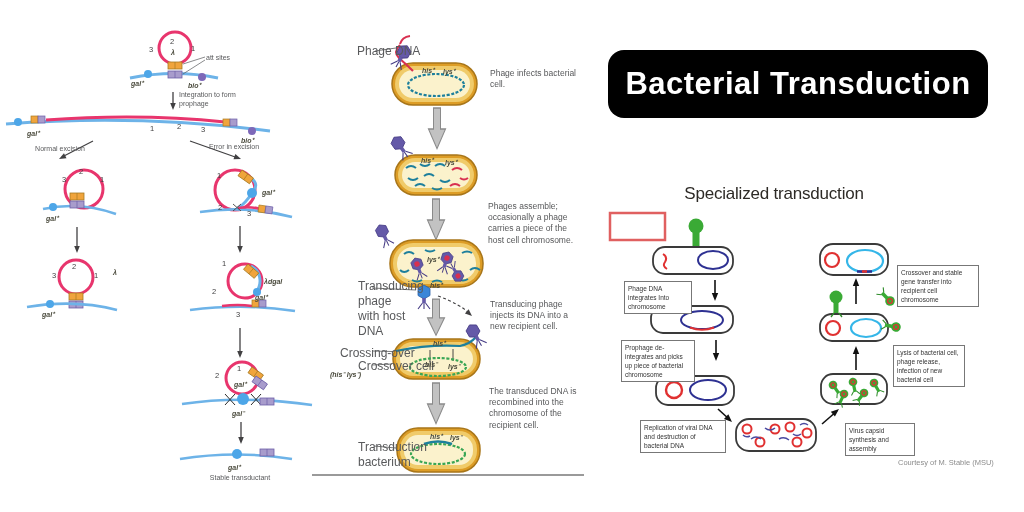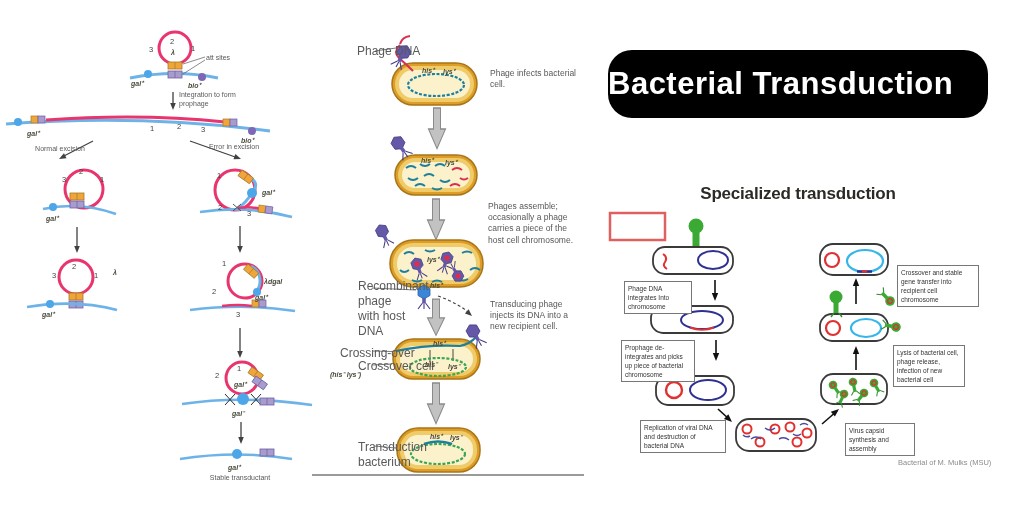--- a/index.html
+++ b/index.html
@@ -7,24 +7,24 @@
          font-family:"Liberation Sans",sans-serif;}
   .abs{position:absolute;}
   .lbl{position:absolute;font-size:7px;color:#58595b;line-height:1.25;}
   .lbl8{position:absolute;font-size:12px;color:#58595b;line-height:1.25;margin-left:28px;}
   .gene{position:absolute;font-size:7px;font-style:italic;color:#4a4a3c;white-space:nowrap;font-weight:bold;}
   .num{position:absolute;font-size:7.5px;color:#414042;}
   .step{position:absolute;font-size:8.5px;color:#57585a;line-height:1.32;}
   .box{position:absolute;font-size:6.5px;color:#333;border:1px solid #777;background:#fff;
        padding:2px 3px;line-height:1.4;}
   .title-banner{position:absolute;left:608px;top:50px;width:380px;height:68px;background:#000;
-       border-radius:24px;display:flex;align-items:center;justify-content:flex-start;}
+       border-radius:16px;display:flex;align-items:center;justify-content:center;}
   .title-banner span{color:#fff;font-weight:bold;font-size:31px;letter-spacing:.5px;}
-  .heading{position:absolute;left:668px;top:184px;width:260px;text-align:center;
-       font-size:17px;font-weight:bold;color:#2d2a26;letter-spacing:-0.2px;}
+  .heading{position:absolute;left:644px;top:184px;width:260px;text-align:center;
+       font-size:17px;font-weight:normal;color:#2d2a26;letter-spacing:-0.2px;}
   .courtesy{position:absolute;left:898px;top:458px;font-size:7.5px;color:#8c8c8c;}
   .divider{position:absolute;left:312px;top:474px;width:272px;height:2px;background:#9a9a9a;}
   .ctr{text-align:center;}
 </style>
 </head>
 <body>
 
 <div class="stage">
 
   <svg class="abs" style="left:0;top:0" width="320" height="512" viewBox="0 0 320 512">
@@ -402,21 +402,22 @@
   <div class="num" style="left:215px;top:371px">2</div>
   <div class="gene" style="left:234px;top:380px">gal⁺</div>
   <div class="gene" style="left:232px;top:409px">gal⁻</div>
   <div class="gene" style="left:228px;top:463px">gal⁺</div>
   <div class="lbl ctr" style="left:198px;top:474px;width:84px">Stable transductant</div>
 
   <div class="lbl8" style="left:329px;top:44px">Phage DNA</div>
   <div class="step" style="left:490px;top:68px;width:90px">Phage infects bacterial cell.</div>
   <div class="step" style="left:490px;top:299px;width:88px">Transducing phage injects its DNA into a new recipient cell.</div>
   <div class="step" style="left:488px;top:201px;width:88px">Phages assemble; occasionally a phage carries a piece of the host cell chromosome.</div>
-  <div class="lbl8" style="left:330px;top:279px;width:58px">Recombinant phage with host DNA</div>
+  <div class="step" style="left:489px;top:386px;width:88px">The transduced DNA is recombined into the chromosome of the recipient cell.</div>
+  <div class="lbl8" style="left:330px;top:279px;width:58px">Transducing phage with host DNA</div>
   <div class="lbl8" style="left:312px;top:346px">Crossing-over</div>
   <div class="lbl8" style="left:330px;top:359px">Crossover cell</div>
   <div class="gene" style="left:330px;top:370px">(his⁻ lys⁻)</div>
   <div class="lbl8" style="left:330px;top:440px;width:58px">Transduction bacterium</div>
 
   <div class="gene" style="left:422px;top:66px">his⁺</div>
   <div class="gene" style="left:443px;top:67px">lys⁺</div>
   <div class="gene" style="left:421px;top:156px">his⁺</div>
   <div class="gene" style="left:445px;top:158px">lys⁺</div>
   <div class="gene" style="left:427px;top:255px">lys⁺</div>
@@ -429,14 +430,14 @@
 
   <div class="divider"></div>
 
   <div class="box" style="left:624px;top:281px;width:60px">Phage DNA integrates Into chromosome</div>
   <div class="box" style="left:621px;top:340px;width:66px">Prophage de-integrates and picks up piece of bacterial chromosome</div>
   <div class="box" style="left:640px;top:420px;width:78px">Replication of viral DNA and destruction of bacterial DNA</div>
   <div class="box" style="left:845px;top:423px;width:62px">Virus capsid synthesis and assembly</div>
   <div class="box" style="left:893px;top:345px;width:64px">Lysis of bacterial cell, phage release, infection of new bacterial cell</div>
   <div class="box" style="left:897px;top:265px;width:74px">Crossover and stable gene transfer into recipient cell chromosome</div>
 
-  <div class="courtesy">Bacterial of M. Mulks (MSU)</div>
+  <div class="courtesy">Courtesy of M. Stable (MSU)</div>
 </div>
 
 </body></html>

